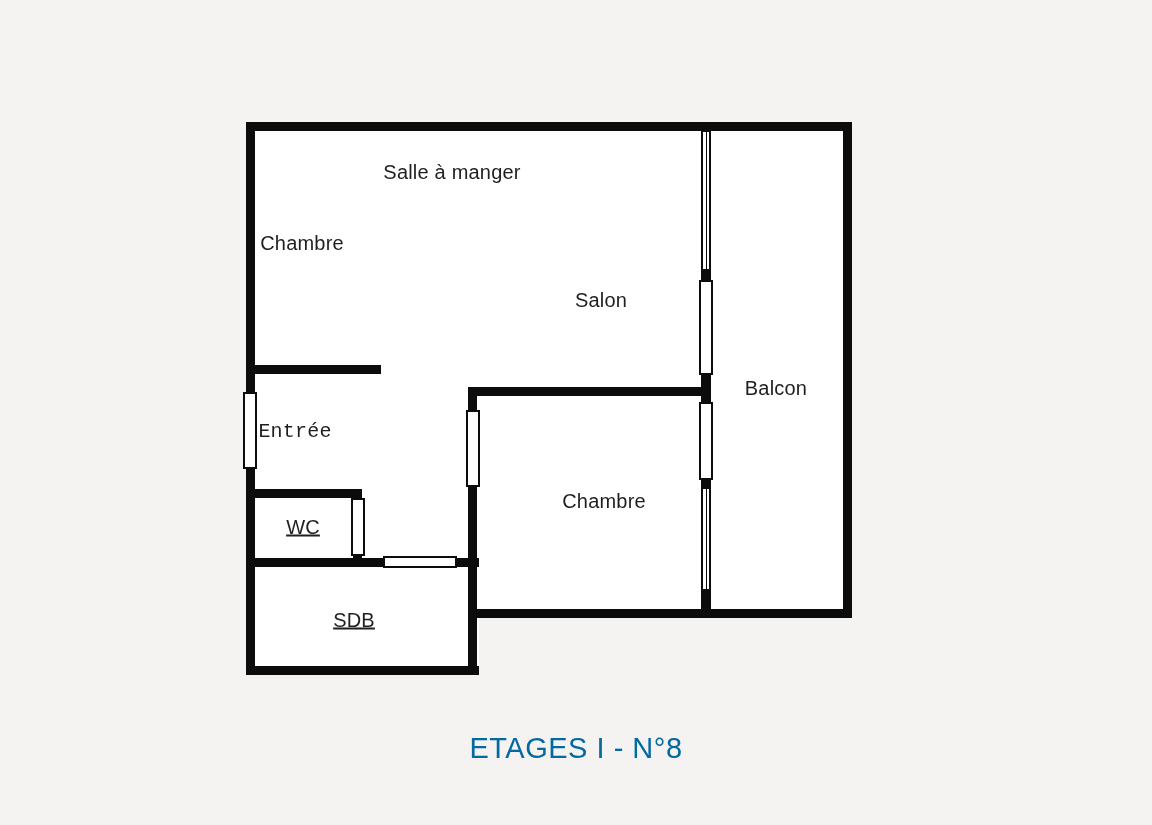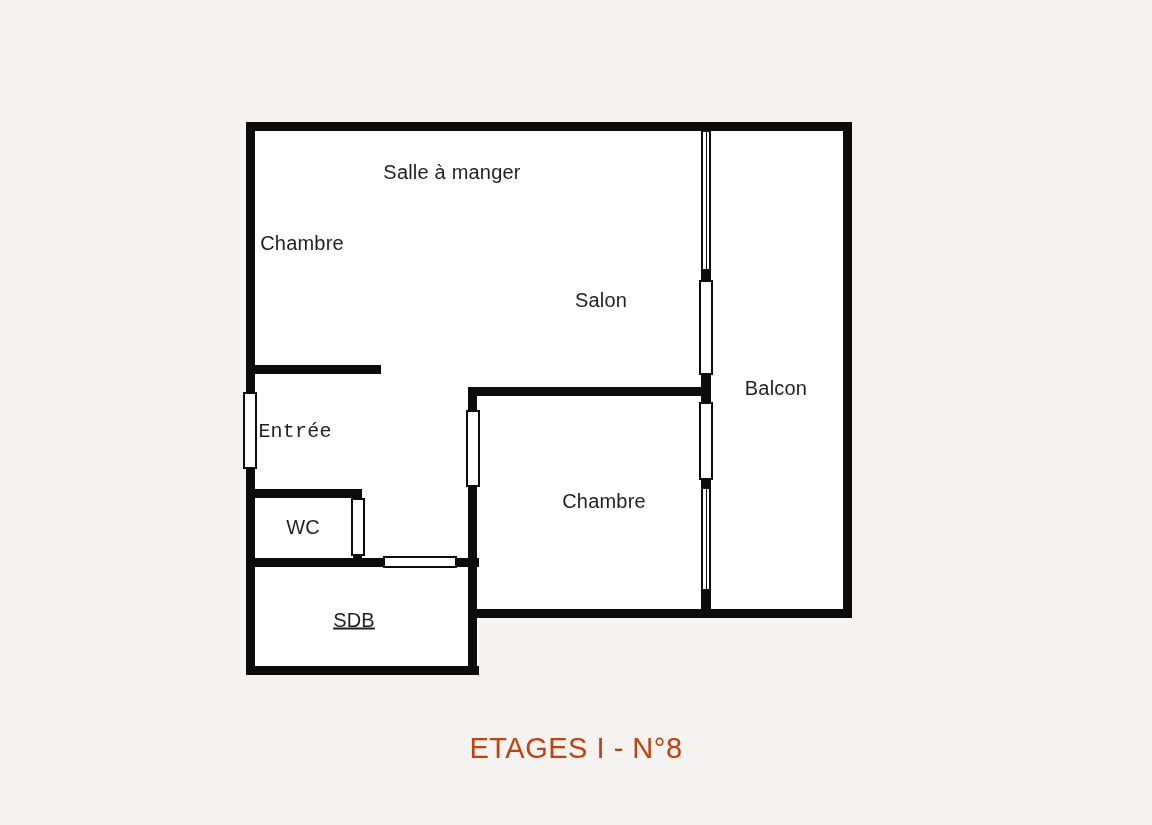--- a/index.html
+++ b/index.html
@@ -49,21 +49,21 @@
     z-index: 4;
     letter-spacing: 0.2px;
   }
   .plan-title {
     position: absolute;
     left: 0;
     right: 0;
     top: 732px;
     text-align: center;
     font-size: 29px;
-    color: #c2410c;
+    color: #0369a1;
     letter-spacing: 0.5px;
     z-index: 4;
   }
 </style>
 </head>
 <body>
 
 <div class="canvas">
   <div class="plan-layer" id="plan-layer">
       <div class="interior-rect" style="left: 246px; top: 122px; width: 606px; height: 495px;"></div>
@@ -90,18 +90,18 @@
         <div class="window-line"></div>
       </div>
       <div class="opening panel" style="left: 466px; top: 410px; width: 14px; height: 77px;"></div>
       <div class="opening panel" style="left: 351px; top: 498px; width: 14px; height: 58px;"></div>
       <div class="opening panel" style="left: 383px; top: 556px; width: 74px; height: 12px;"></div>
       <div class="room-label" style="left: 452px; top: 172px;">Salle à manger</div>
       <div class="room-label" style="left: 302px; top: 243px;">Chambre</div>
       <div class="room-label" style="left: 601px; top: 300px;">Salon</div>
       <div class="room-label" style="left: 776px; top: 388px;">Balcon</div>
       <div class="room-label" style="left: 295px; top: 431px; font-family: Liberation Mono, monospace;">Entrée</div>
-      <div class="room-label" style="left: 303px; top: 527px;">WC</div>
+      <div class="room-label" style="left: 303px; top: 527px; text-decoration: underline;">WC</div>
       <div class="room-label" style="left: 604px; top: 501px;">Chambre</div>
       <div class="room-label" style="left: 354px; top: 620px; text-decoration: underline;">SDB</div>
     </div>
   <div class="plan-title">ETAGES I - N°8</div>
 </div>
 
 </body></html>

